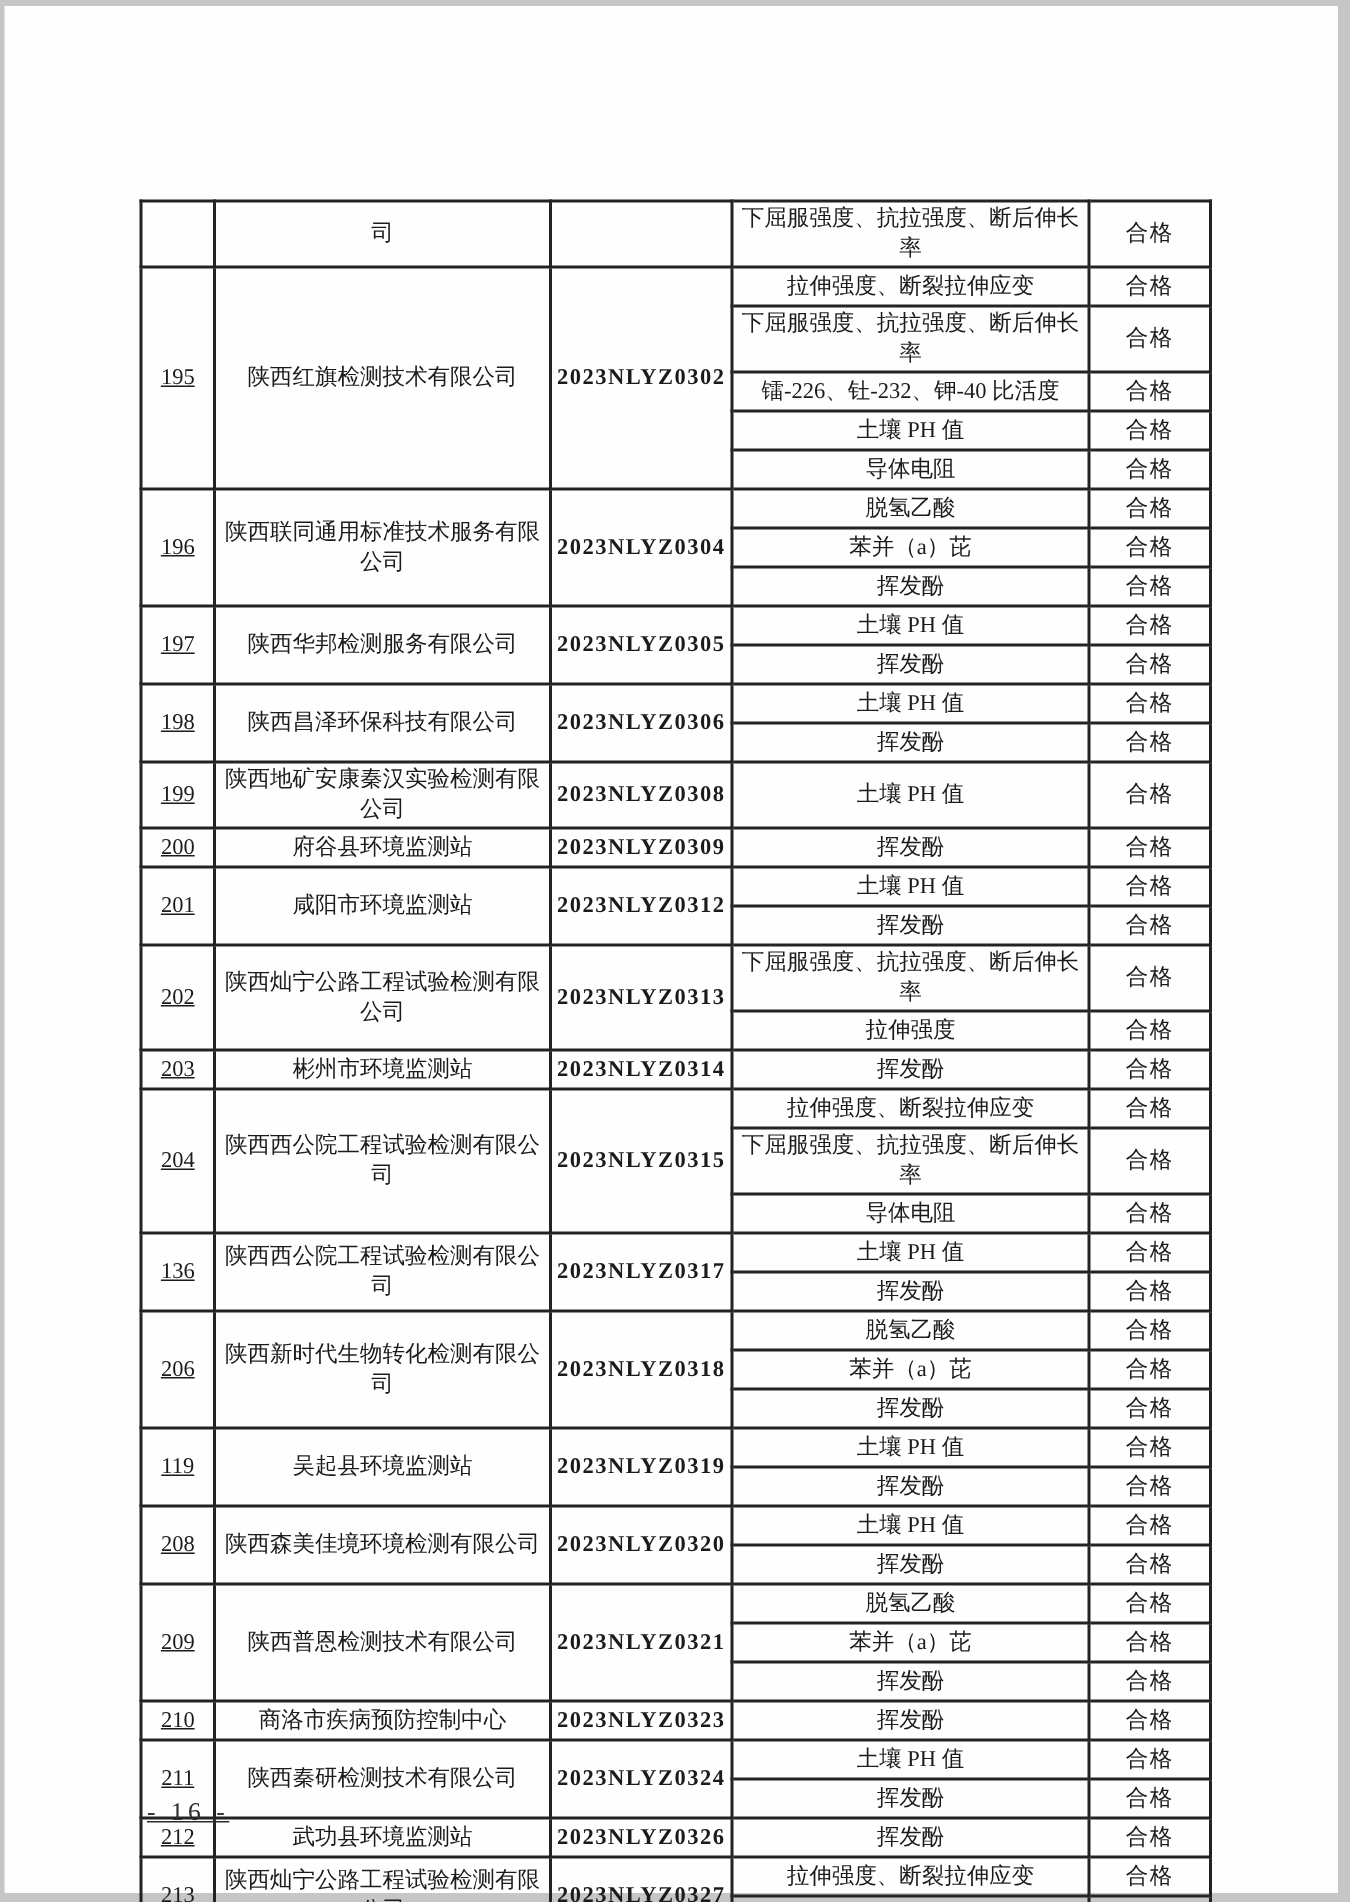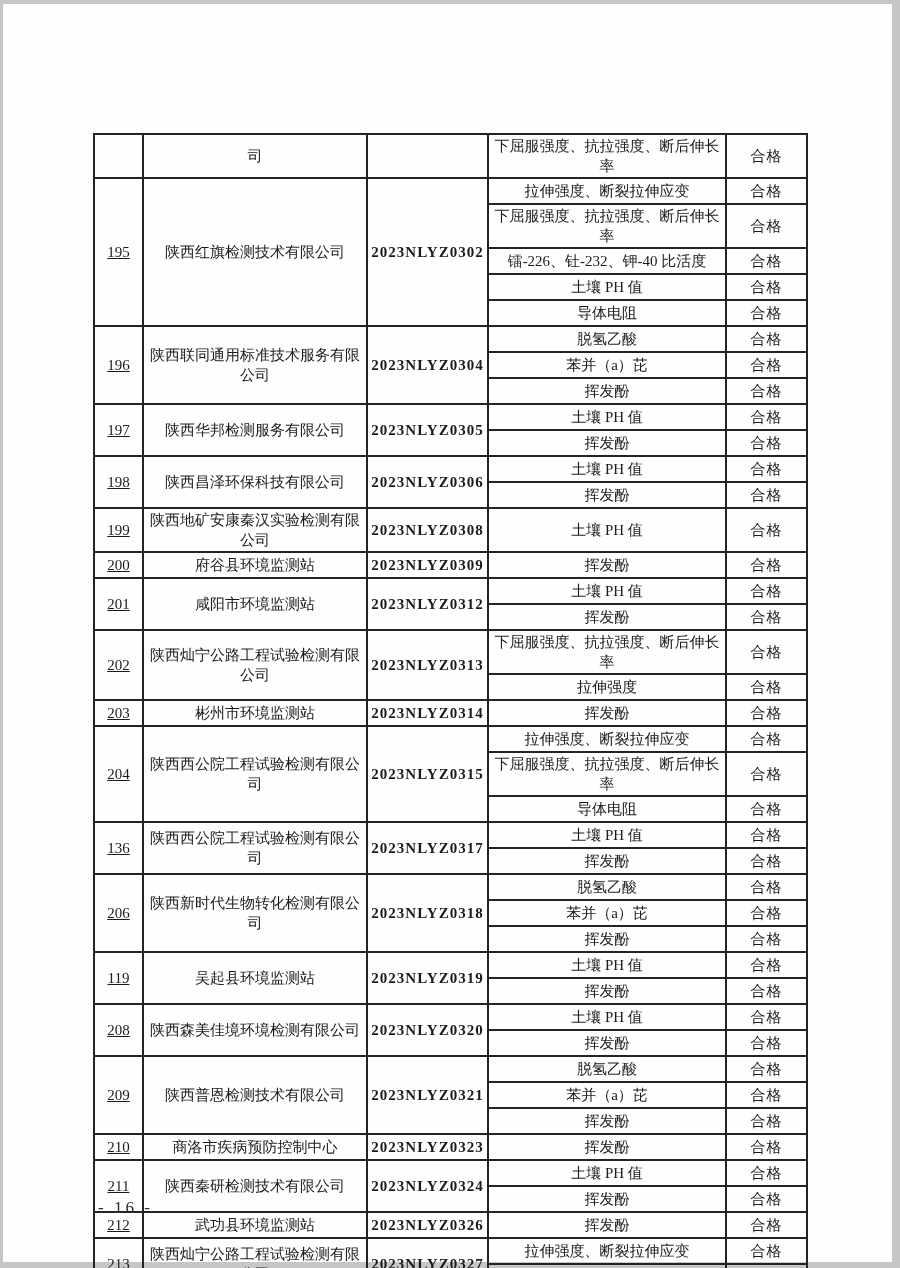--- a/index.html
+++ b/index.html
@@ -40,20 +40,21 @@
   td.col-company { padding: 1px 10px; }
   td.col-code    { font-size: 14px; letter-spacing: 1px; font-weight: bold; }
   td.col-item    { padding: 1px 2px; }
   td.col-result  { letter-spacing: 1px; }
   .page-number {
     position: absolute;
     left: 95px; top: 1194px;
     font-size: 17px;
     letter-spacing: 3px;
     color: #2b2b2b;
+    text-decoration: underline;
   }
 </style>
 </head>
 <body>
 
 <div class="page">
 
   <div class="table-wrap">
     <table class="results">
       <colgroup>

